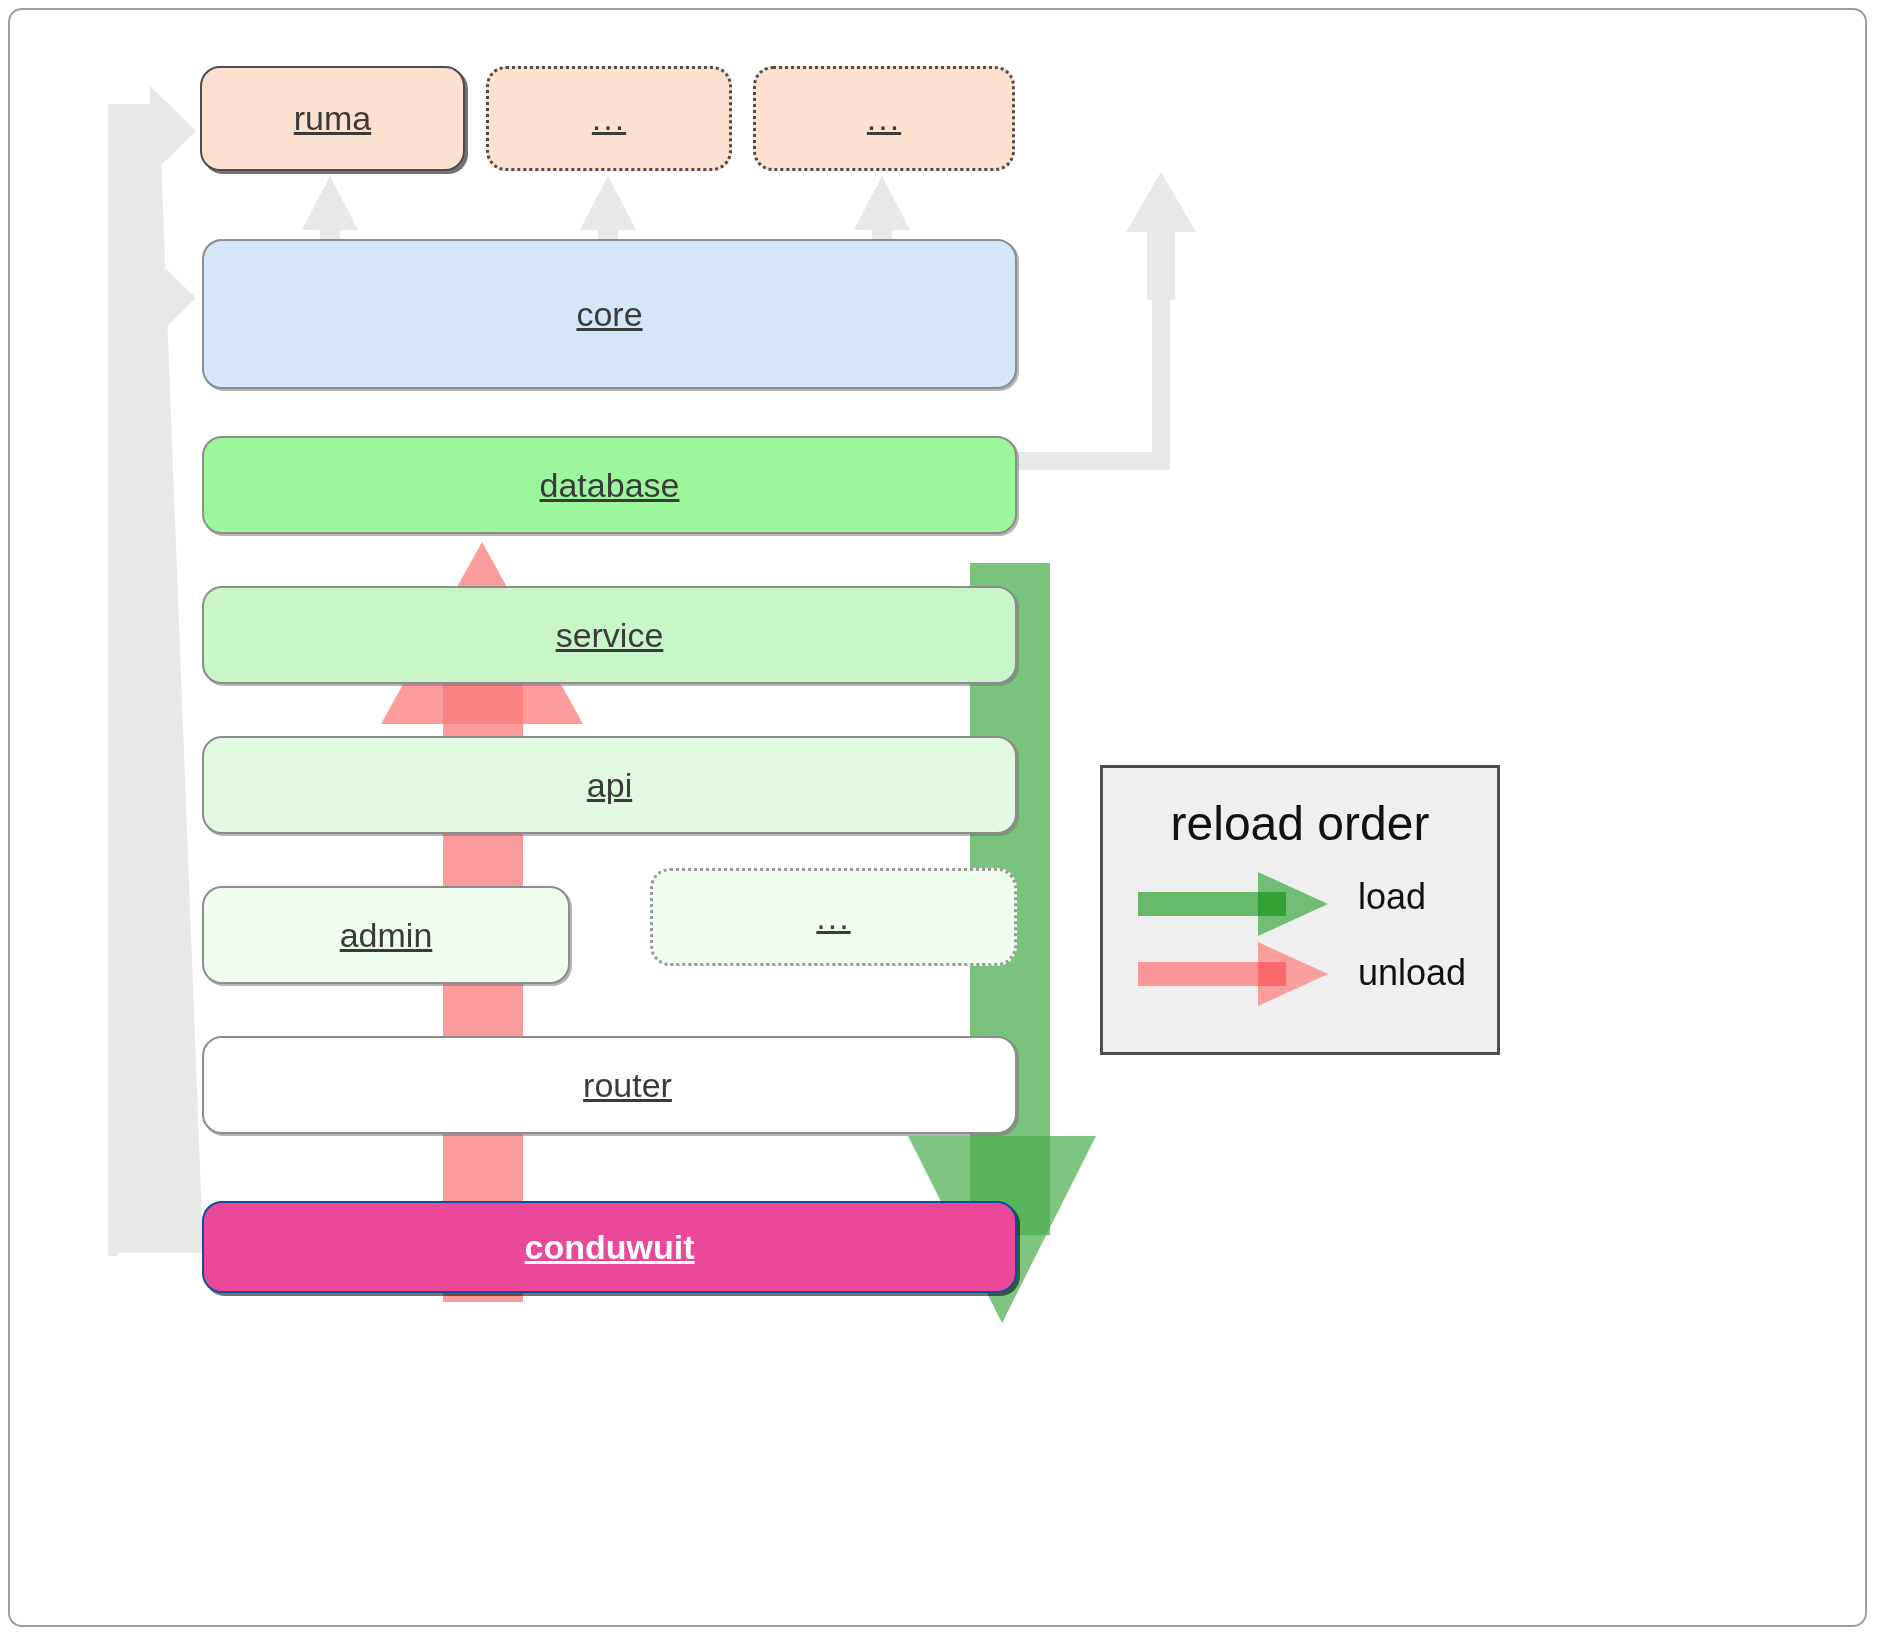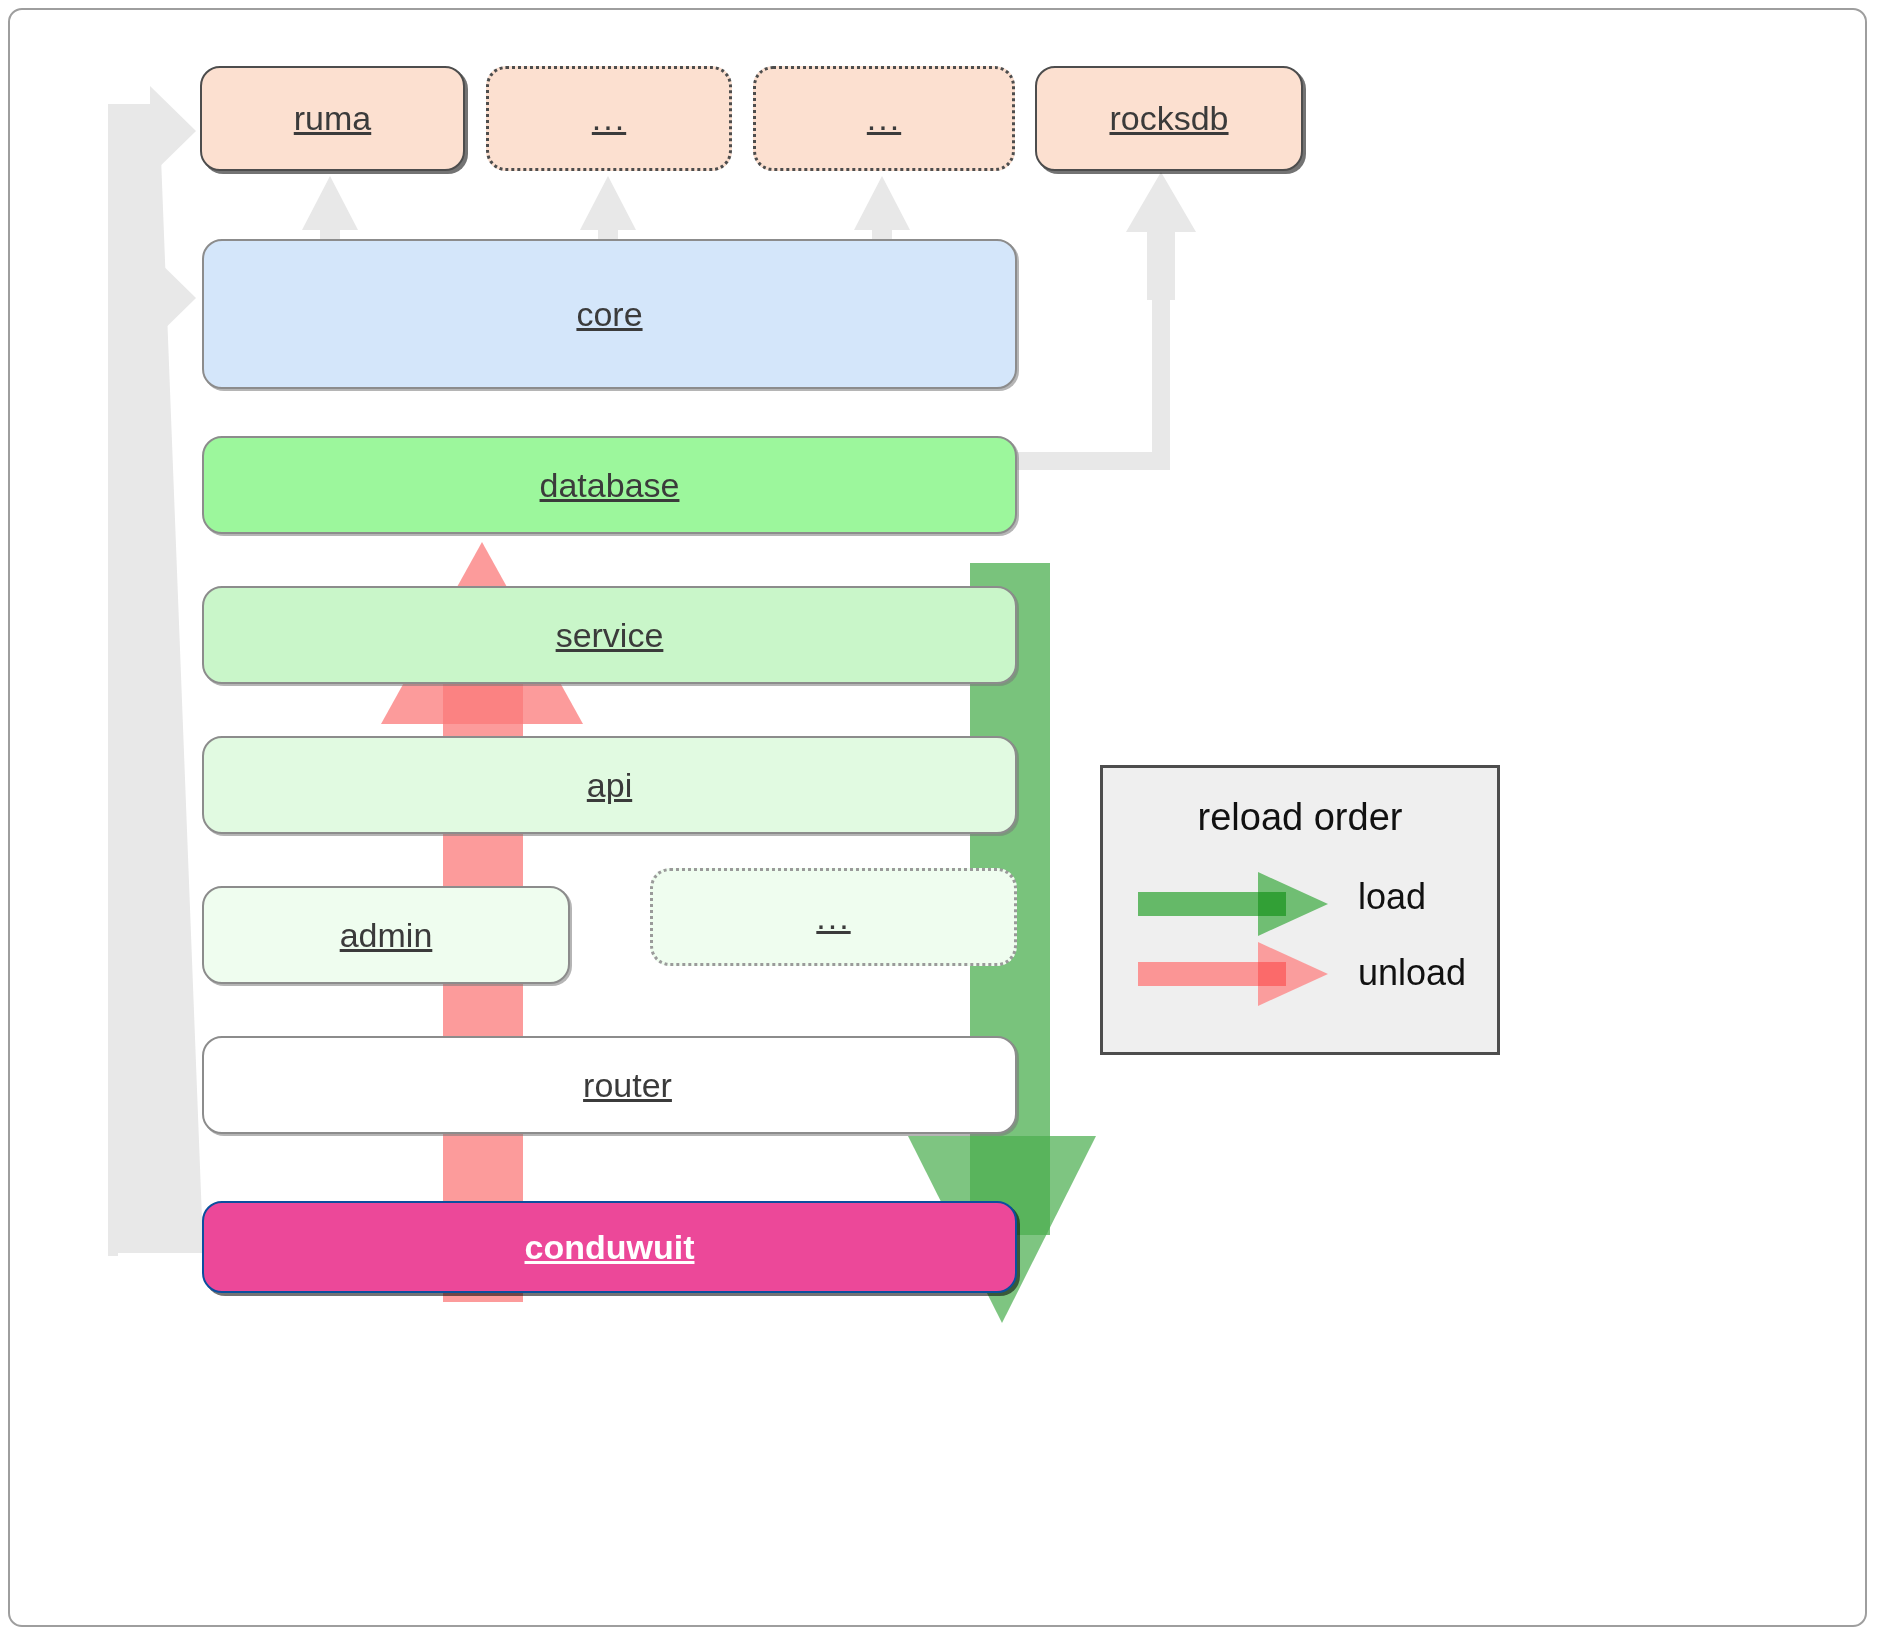--- a/index.html
+++ b/index.html
@@ -39,21 +39,21 @@
   .legend-box{
     position:absolute;
     background:#efefef;
     border:3px solid #4d4d4d;
     box-sizing:border-box;
   }
   .legend-title{
     position:absolute;
     width:100%;
     text-align:center;
-    font-size:38px;
+    font-size:48px;
     color:#111;
   }
   .legend-label{
     position:absolute;
     font-size:36px;
     color:#111;
   }
   .dots{letter-spacing:2px;font-size:34px;}
 </style>
 </head>
@@ -111,23 +111,20 @@
 
   <div class="node solid shadow" id="n-ruma" style="left: 200px; top: 66px; width: 265px; height: 105px; background: rgb(252, 224, 208); border-color: rgb(77, 77, 77);">
     <span class="label">ruma</span>
   </div>
   <div class="node dotted-dark" id="n-ext1" style="left: 486px; top: 66px; width: 246px; height: 105px; background: rgb(252, 224, 208); border-color: rgb(77, 77, 77);">
     <span class="label dots">...</span>
   </div>
   <div class="node dotted-dark" id="n-ext2" style="left: 753px; top: 66px; width: 262px; height: 105px; background: rgb(252, 224, 208); border-color: rgb(77, 77, 77);">
     <span class="label dots">...</span>
   </div>
-  <div class="node solid shadow" id="n-rocksdb" style="left: 1035px; top: 66px; width: 268px; height: 105px; background: rgb(252, 224, 208); border-color: rgb(77, 77, 77);">
-    <span class="label">rocksdb</span>
-  </div>
 
   <div class="node gray shadow-soft" id="n-core" style="left: 202px; top: 221px; width: 815px; height: 150px; background: rgb(212, 230, 250); border-color: rgb(140, 140, 140);">
     <span class="label">core</span>
   </div>
   <div class="node gray shadow-soft" id="n-database" style="left: 202px; top: 418px; width: 815px; height: 98px; background: rgb(156, 247, 156); border-color: rgb(140, 140, 140);">
     <span class="label">database</span>
   </div>
   <div class="node gray shadow-soft" id="n-service" style="left: 202px; top: 568px; width: 815px; height: 98px; background: rgb(201, 246, 201); border-color: rgb(140, 140, 140);">
     <span class="label">service</span>
   </div>

